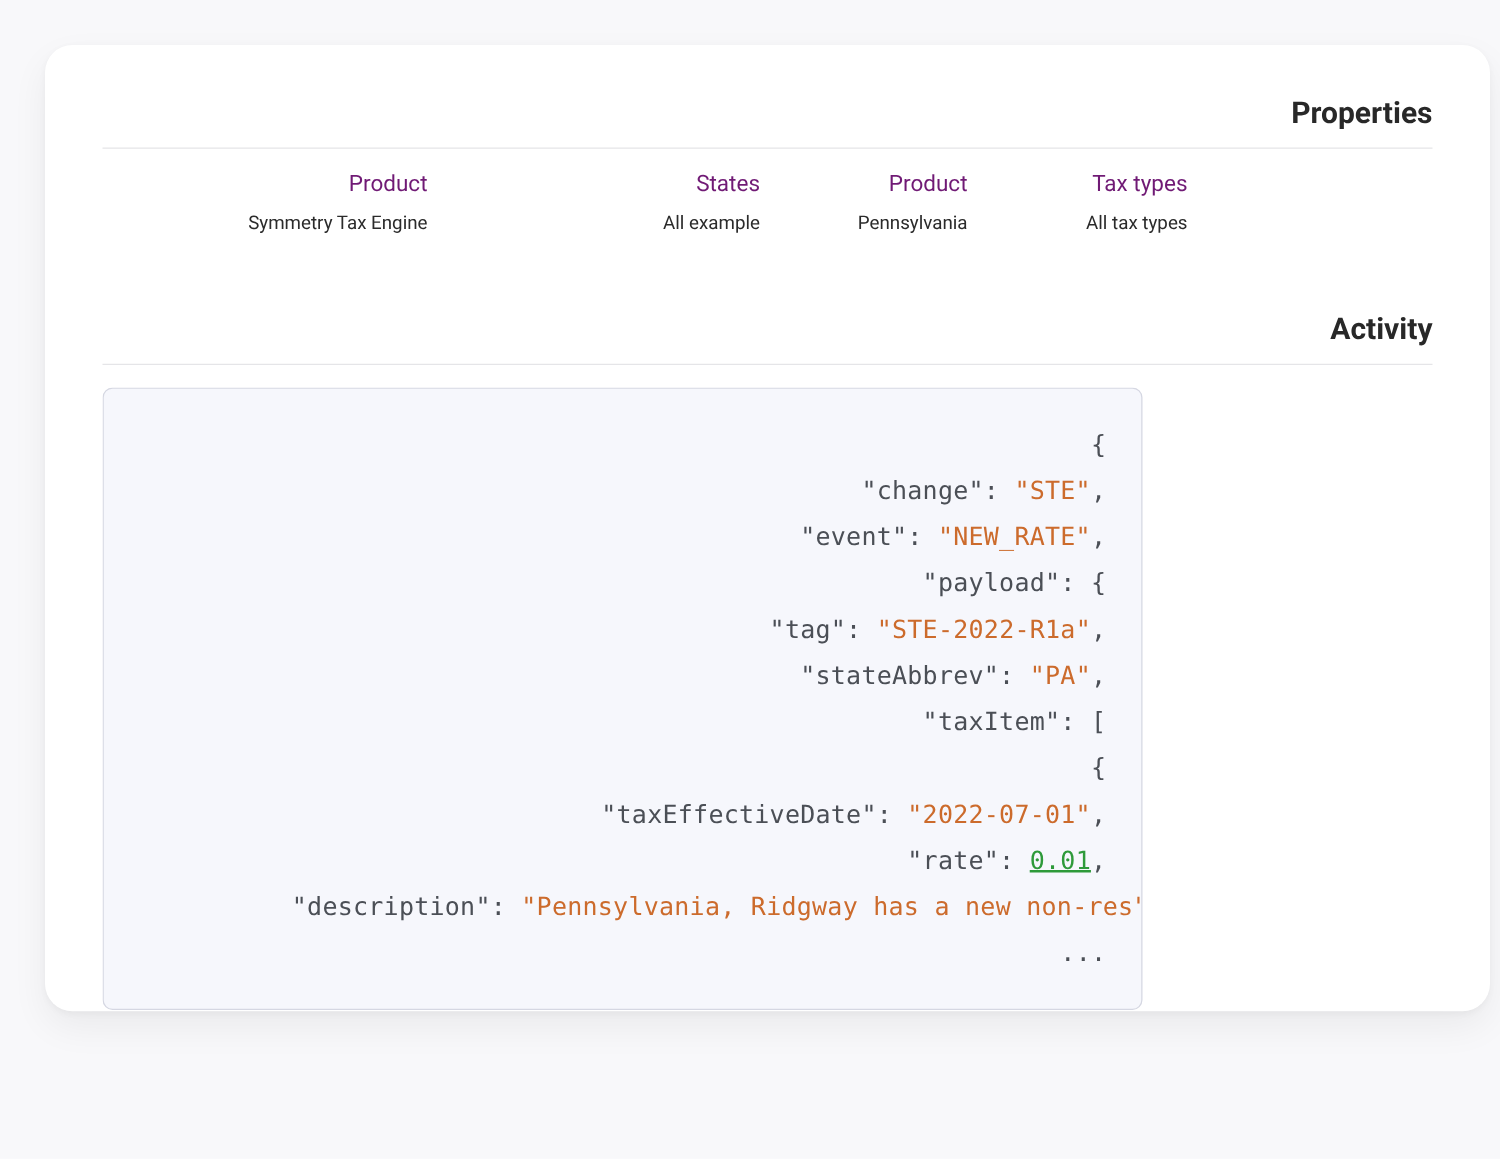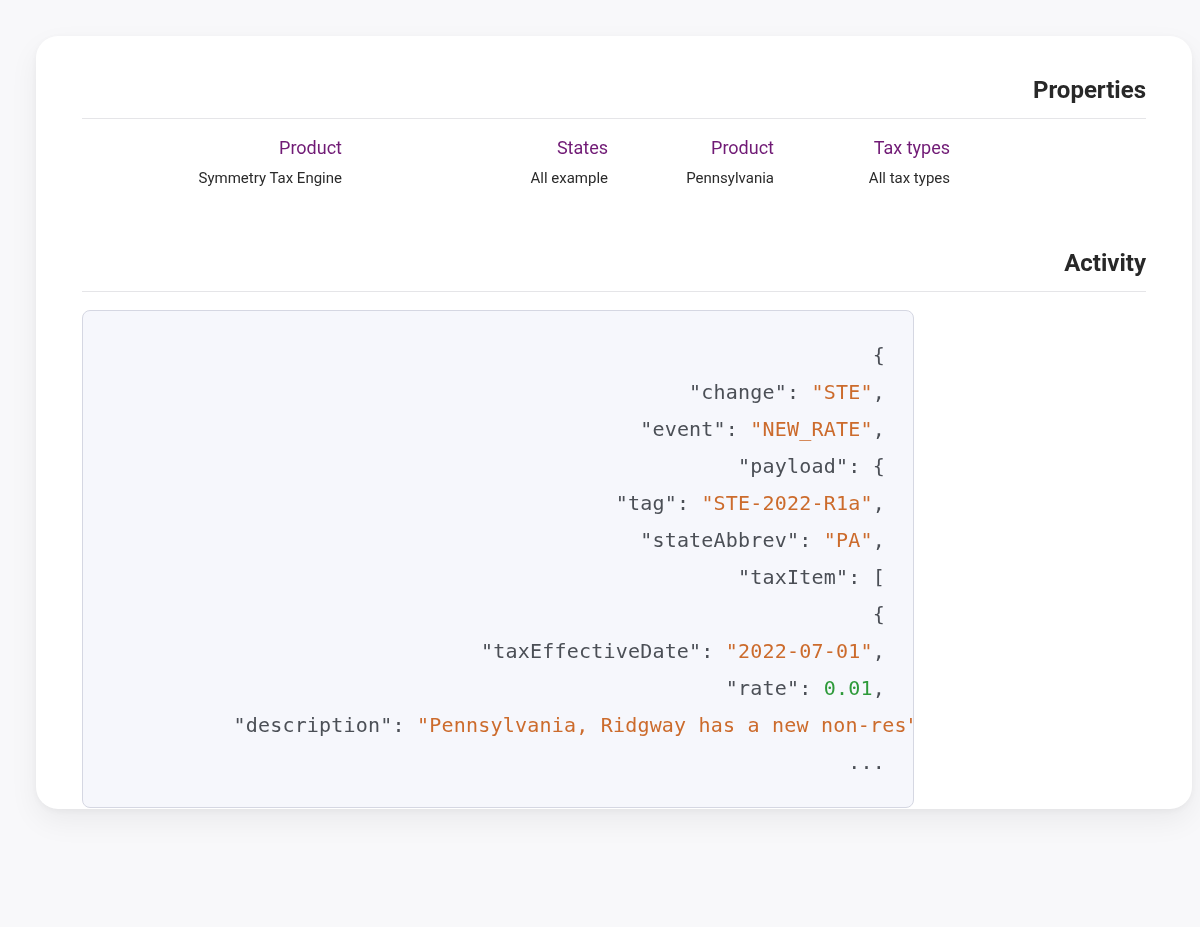--- a/index.html
+++ b/index.html
@@ -66,21 +66,21 @@
     font-family: "SFMono-Regular", ui-monospace, Menlo, Consolas, monospace;
     font-size: 20px;
     line-height: 1.85;
     color: #4b4f56;
     letter-spacing: 0.2px;
     margin-bottom: 0;
   }
   .tok-punct { color: #4b4f56; }
   .tok-key   { color: #4b4f56; }
   .tok-str   { color: #cc6b2c; }
-  .tok-num   { color: #2e9a3a; }
+  .tok-num   { color: #2e9a3a; text-decoration: underline; }
 
   
   .card-clip {
     height: 500px;       
     overflow: hidden;
     margin-bottom: -1px;
   }
 </style>
 </head>
 <body>

